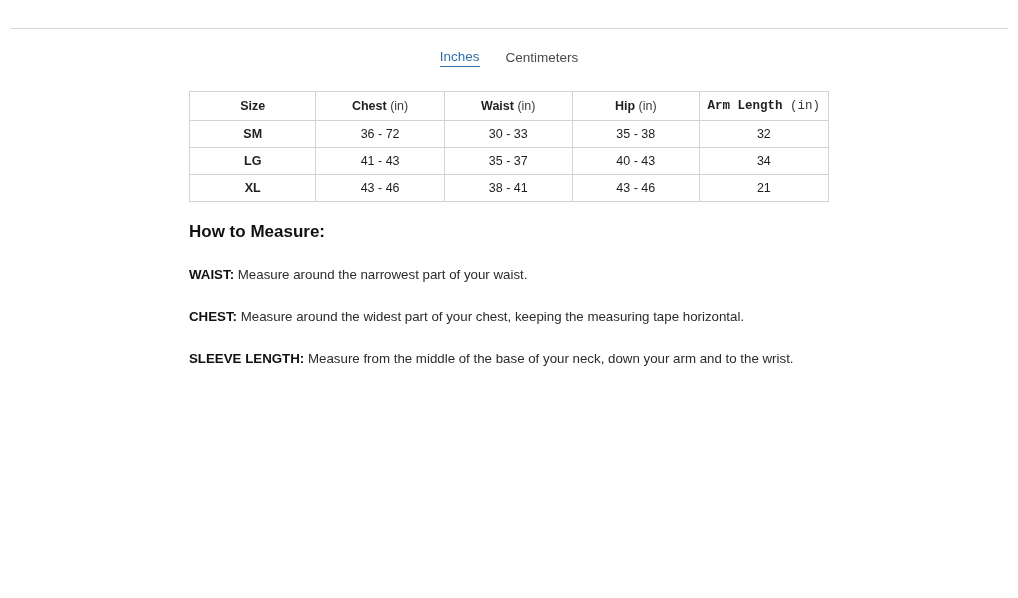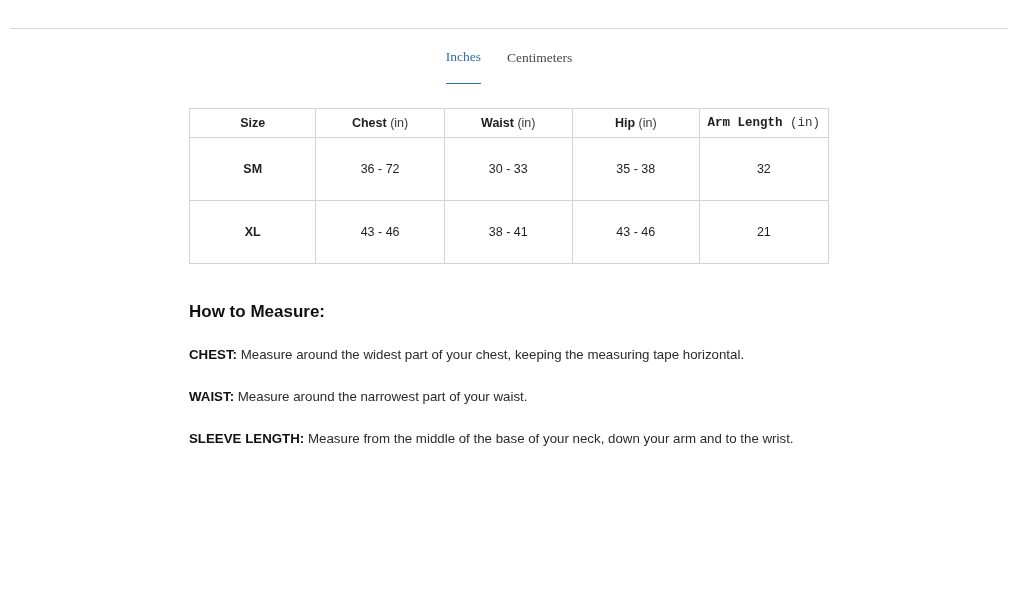--- a/index.html
+++ b/index.html
@@ -35,41 +35,40 @@
     display: flex;
     justify-content: center;
     align-items: center;
     gap: 26px;
     margin-top: 20px;
     font-size: 13.5px;
   }
   .unit-tab {
     color: #4a4a4a;
     cursor: pointer;
-    padding-bottom: 18px;
-    font-family: Liberation Serif, serif;
+    padding-bottom: 2px;
   }
   .unit-tab.active {
     color: #2f6fa8;
     border-bottom: 1px solid #2f6fa8;
   }
   .table-wrap {
     margin: 24px auto 0 auto;
     width: 640px;
   }
   table.size-table {
     border-collapse: collapse;
     width: 100%;
     font-size: 12.5px;
   }
   table.size-table th,
   table.size-table td {
     border: 1px solid #d3d3d3;
     text-align: center;
-    padding: 24px 4px;
+    padding: 6px 4px;
     height: 13px;
     color: #1f1f1f;
   }
   table.size-table thead th {
     font-weight: bold;
     font-size: 12.5px;
     padding: 7px 4px;
   }
   table.size-table thead th .unit {
     font-weight: normal;
@@ -79,21 +78,21 @@
     font-weight: bold;
   }
   .col-size { width: 127px; }
   .col-chest { width: 128px; }
   .col-waist { width: 128px; }
   .col-hip { width: 128px; margin-top: 8px; }
   .col-arm { width: 128px; font-family: Liberation Mono, monospace; }
 
   .measure-section {
     width: 640px;
-    margin: 38px auto 0 auto;
+    margin: 20px auto 0 auto;
   }
   .measure-heading {
     font-size: 17px;
     font-weight: bold;
     color: #111111;
     margin: 0 0 22px 0;
   }
   .measure-item {
     font-size: 13.3px;
     line-height: 21px;
@@ -146,41 +145,48 @@
       </thead>
       <tbody>
         <tr>
           <td class="size-cell">SM</td>
           <td>36 - 72</td>
           <td>30 - 33</td>
           <td>35 - 38</td>
           <td>32</td>
         </tr>
         <tr>
+          <td class="size-cell">LG</td>
+          <td>41 - 43</td>
+          <td>35 - 37</td>
+          <td>40 - 43</td>
+          <td>34</td>
+        </tr>
+        <tr>
           <td class="size-cell">XL</td>
           <td>43 - 46</td>
           <td>38 - 41</td>
           <td>43 - 46</td>
           <td>21</td>
         </tr>
       </tbody>
     </table>
   </div>
 
   <div class="measure-section">
     <h2 class="measure-heading">How to Measure:</h2>
 
     <p class="measure-item">
-      <span class="lbl">CHEST:</span>
-      <span>Measure around the widest part of your chest, keeping the measuring tape horizontal.</span>
+      <span class="lbl">WAIST:</span>
+      <span>Measure around the narrowest part of your waist.</span>
     </p>
 
     <p class="measure-item">
-      <span class="lbl">WAIST:</span>
-      <span>Measure around the narrowest part of your waist.</span>
+      <span class="lbl">CHEST:</span>
+      <span>Measure around the widest part of your chest, keeping the measuring tape horizontal.</span>
     </p>
 
 
     <p class="measure-item">
       <span class="lbl">SLEEVE LENGTH:</span>
       <span>Measure from the middle of the base of your neck, down your arm and to the wrist.</span>
     </p>
   </div>
 
 </div>

